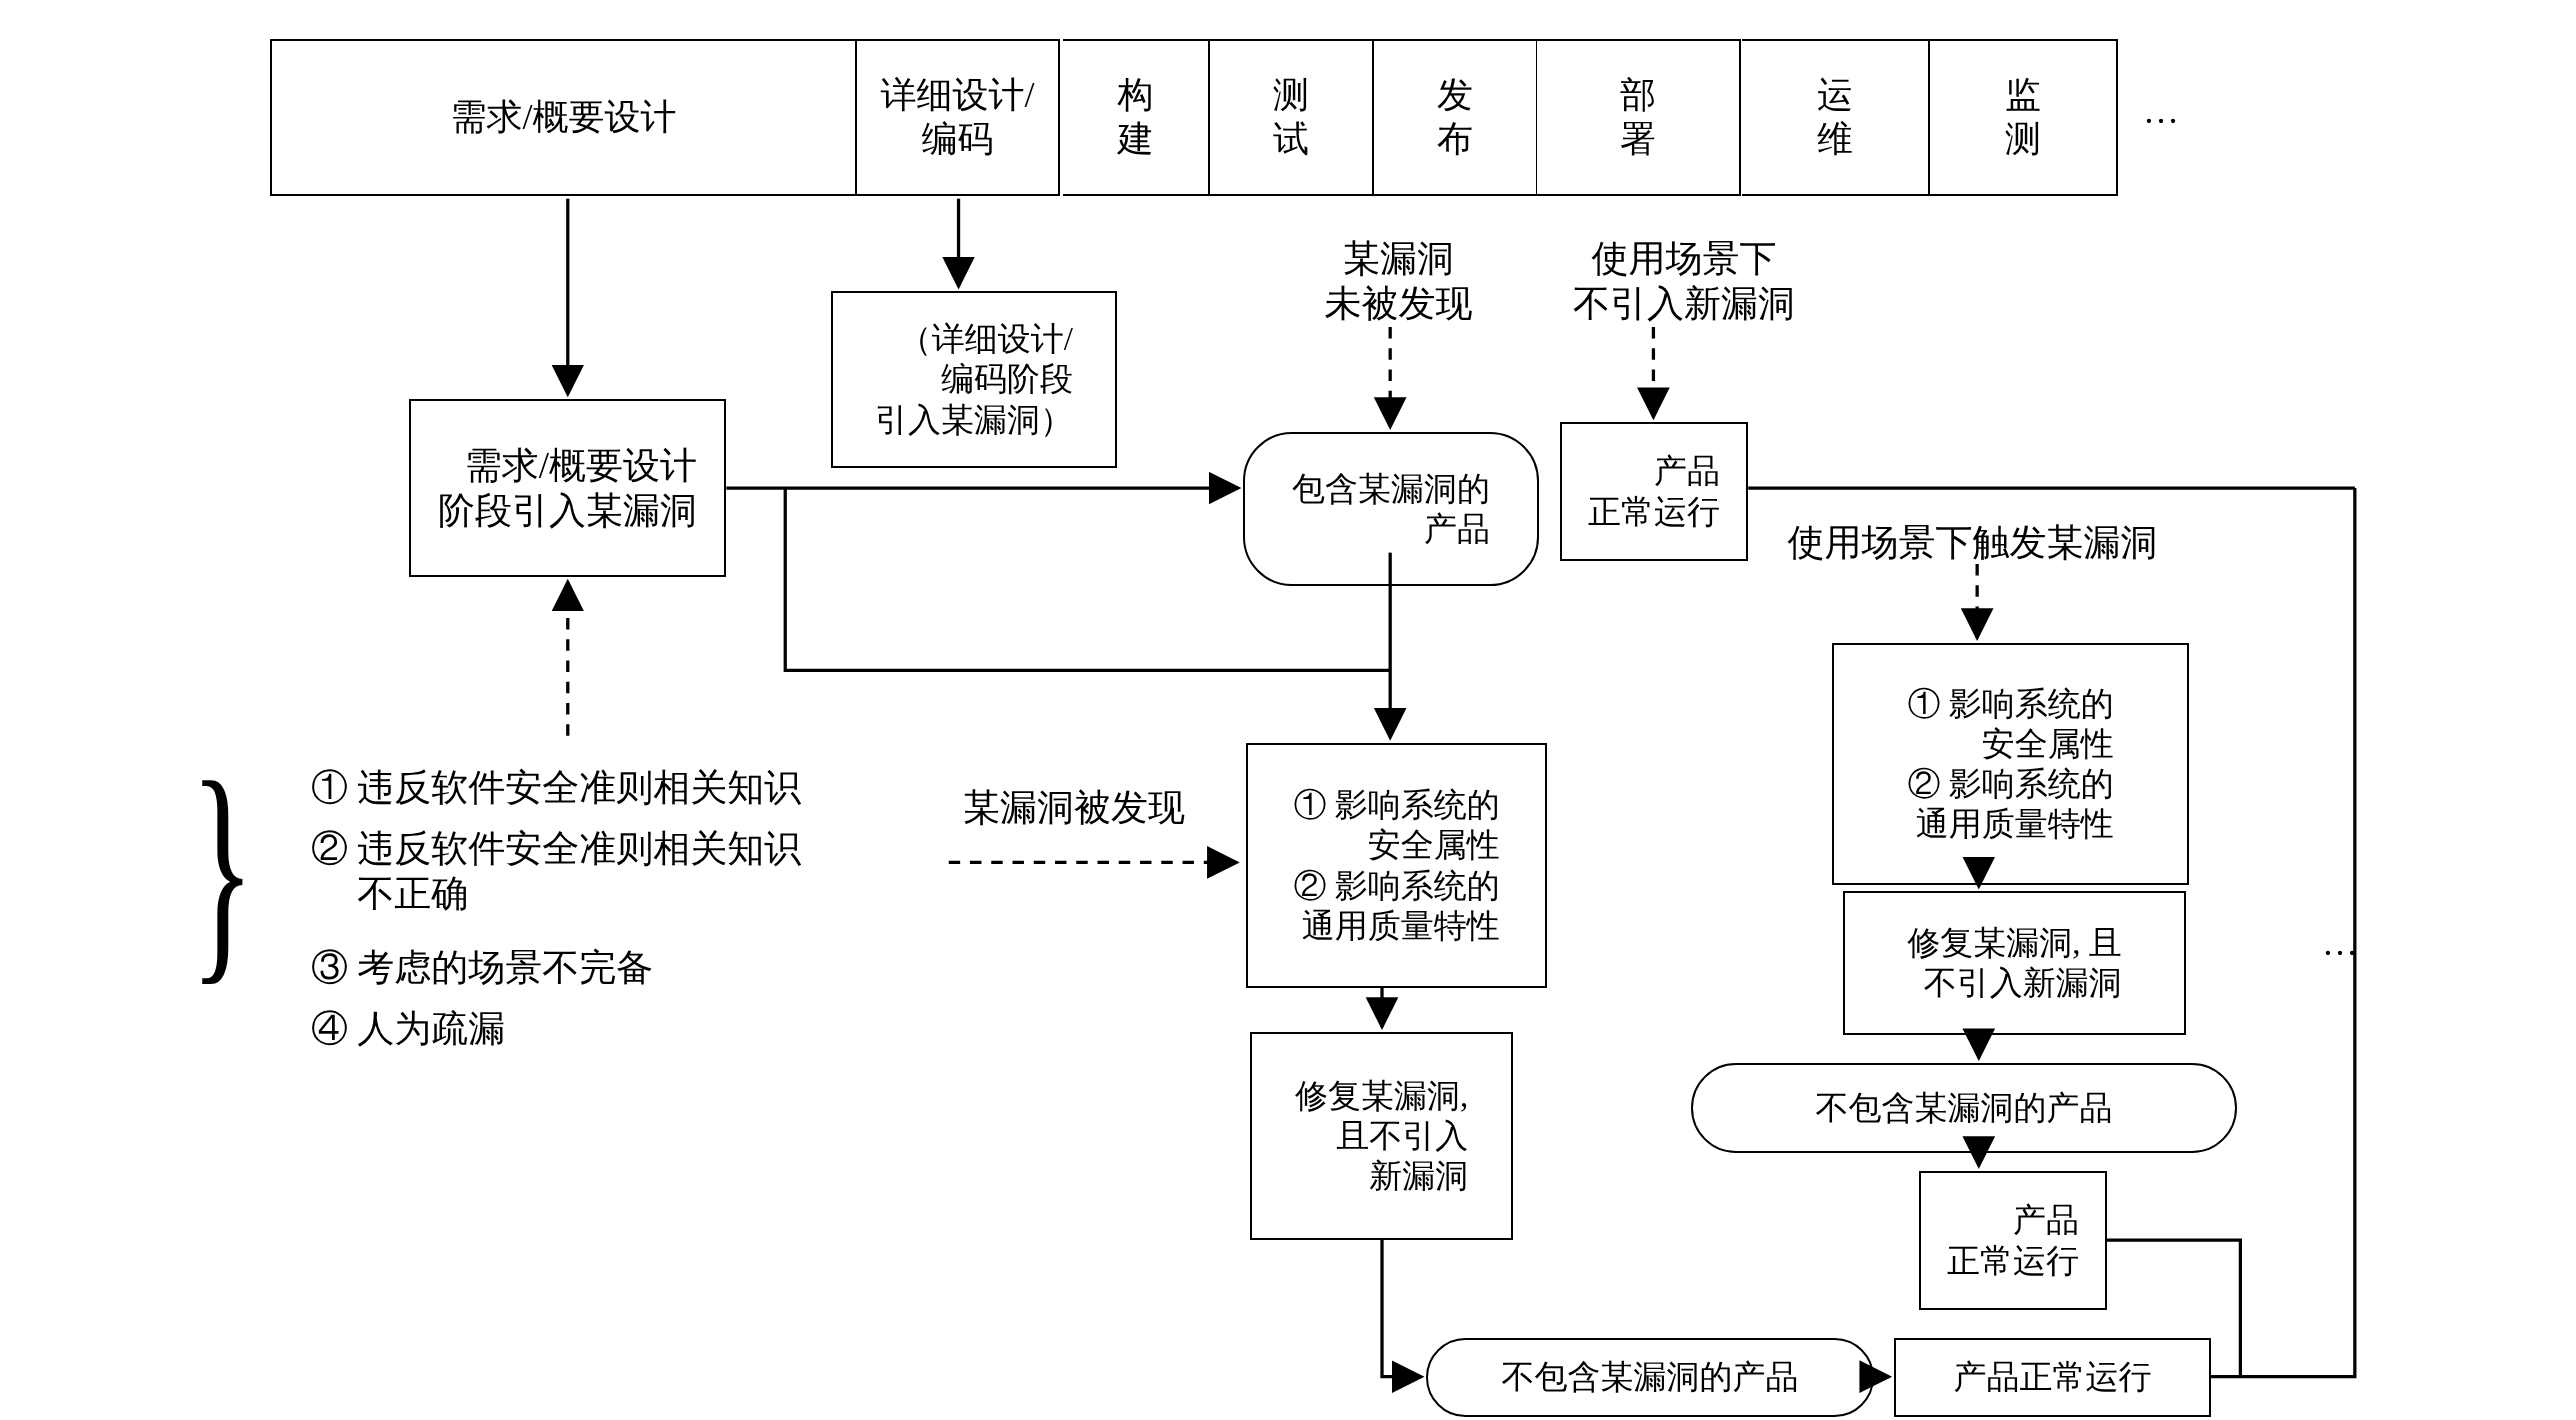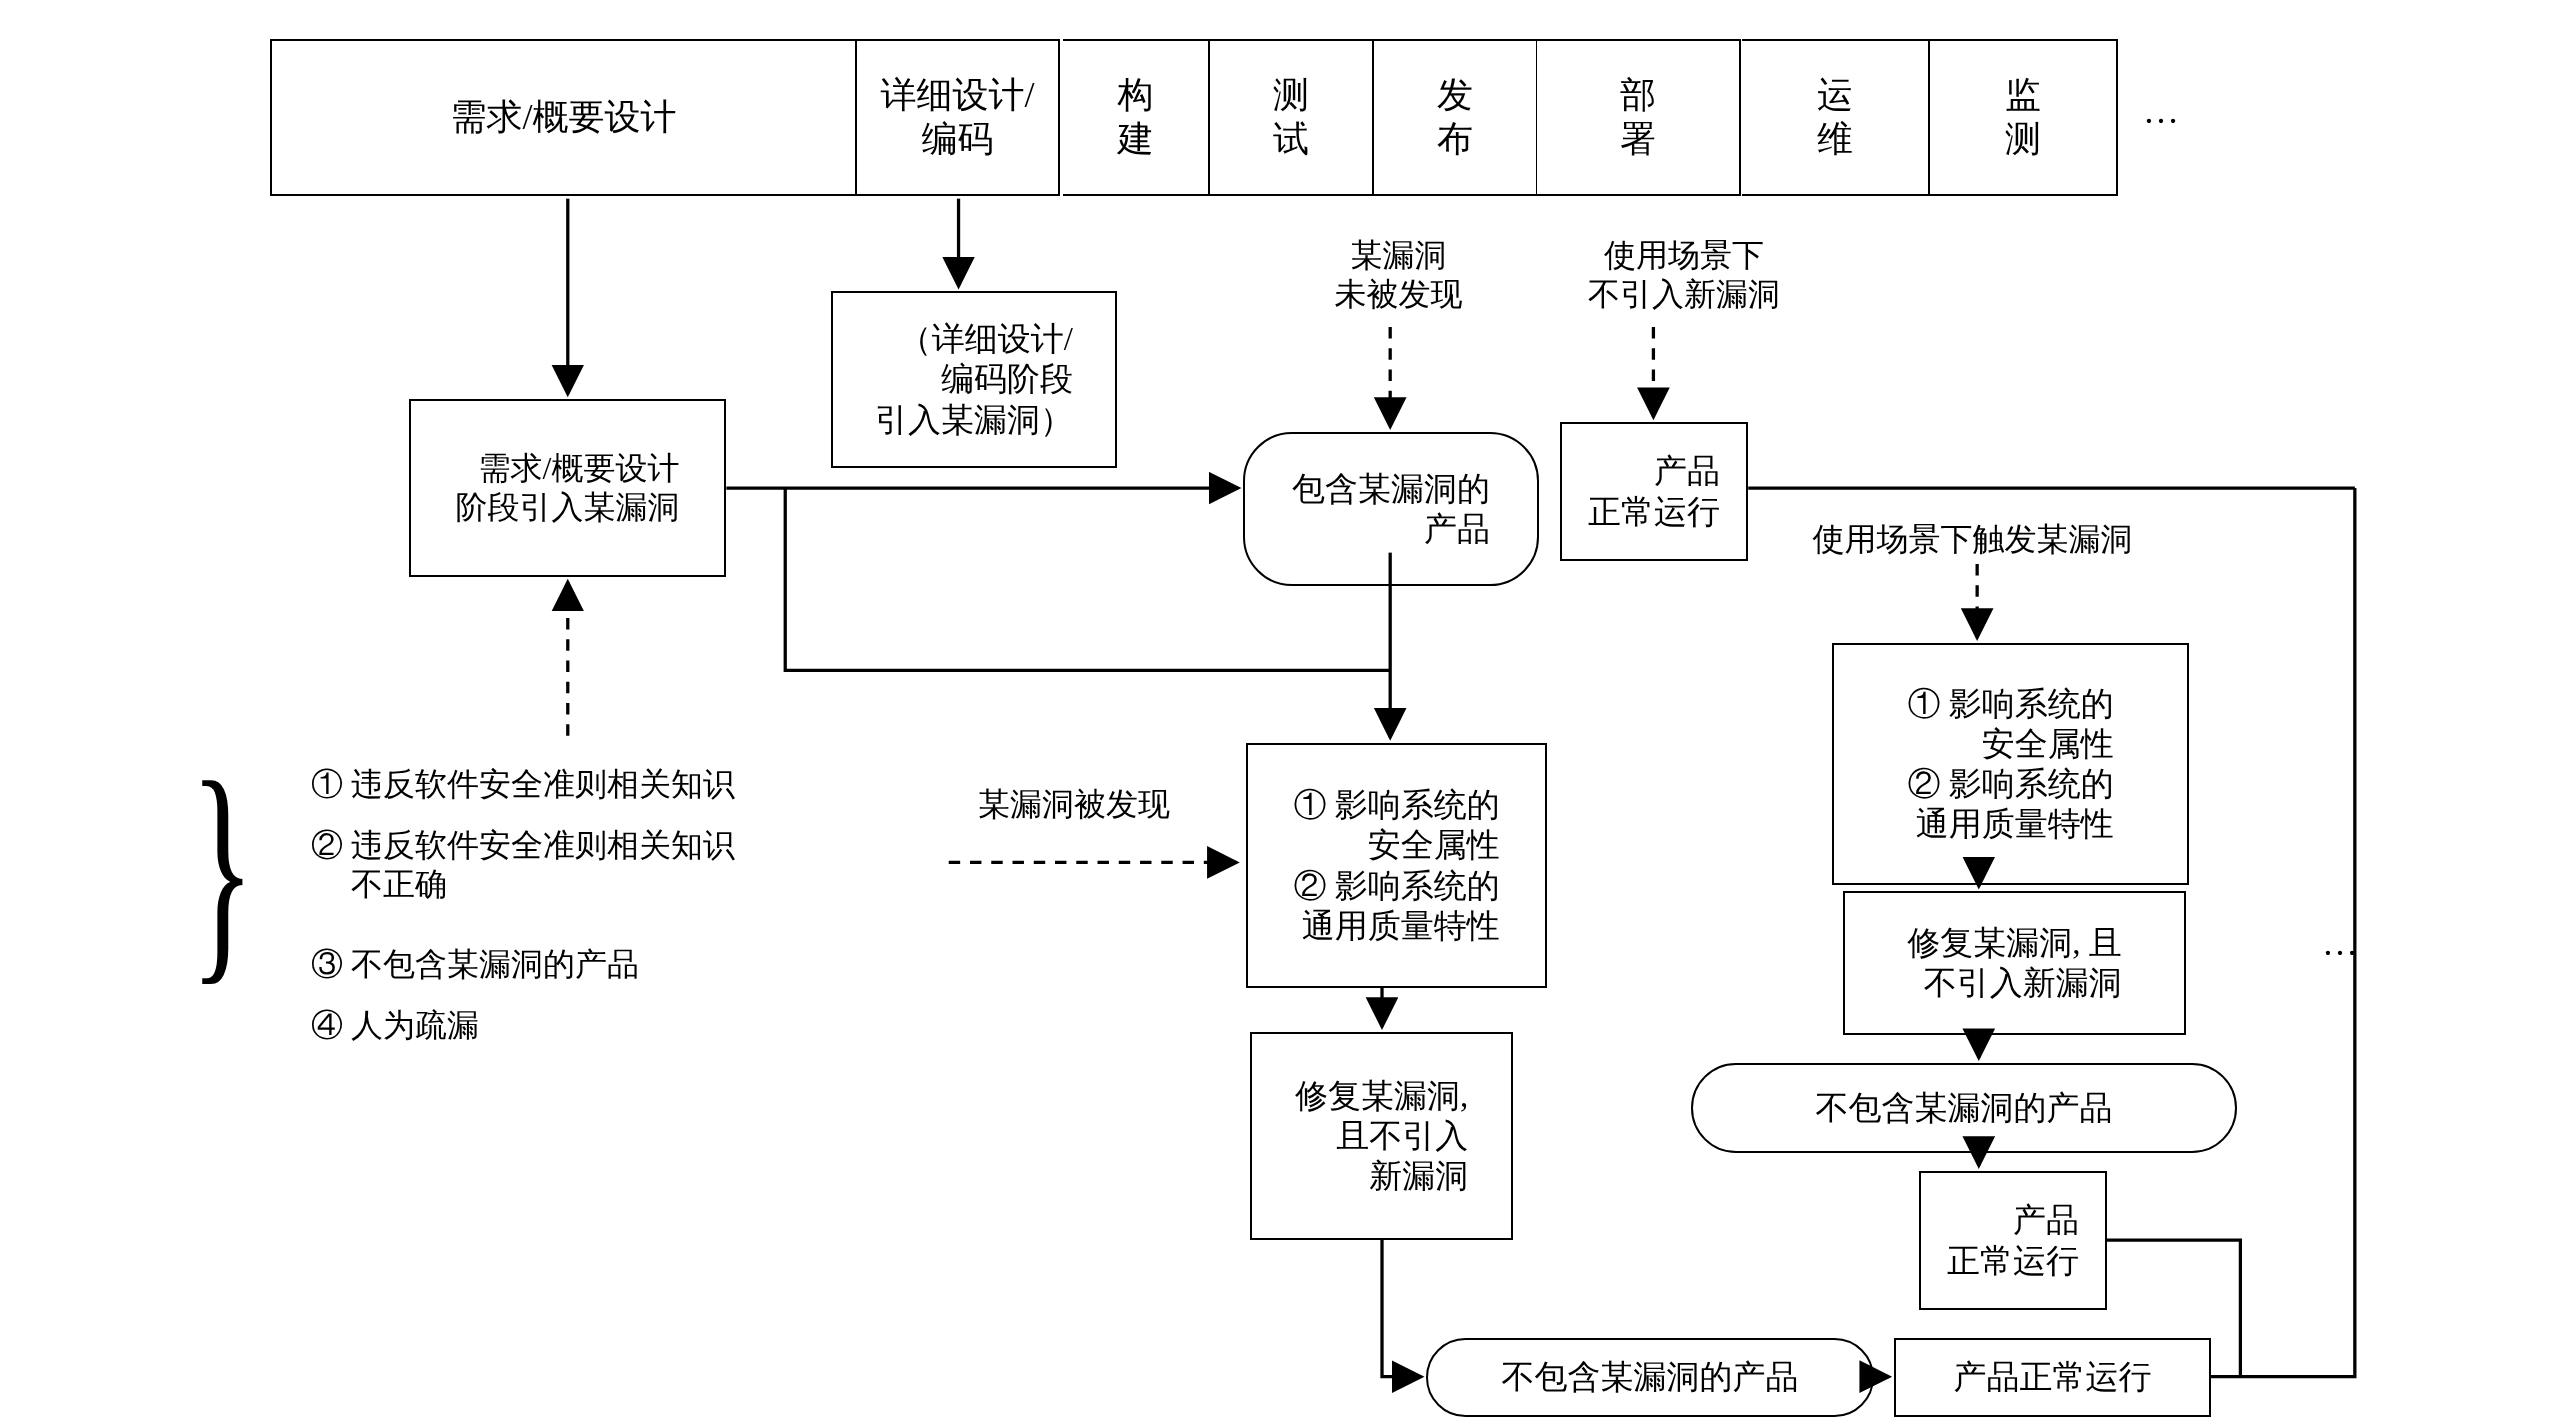--- a/index.html
+++ b/index.html
@@ -62,21 +62,21 @@
     border: 2.5px solid #000000;
     border-left-width: 0;
     background: #ffffff;
     white-space: pre-line;
     line-height: 1.2;
   }
   .phase.first {
     border-left-width: 2.5px;
   }
   .f40 { font-size: 33px; }
-  .f42 { font-size: 32px; }
+  .f42 { font-size: 37px; }
   .f44 { font-size: 36px; }
   .ellipsis {
     position: absolute;
     font-size: 36px;
     letter-spacing: 3.3px;
   }
   .brace {
     position: absolute;
     font-size: 245px;
     line-height: 1;
@@ -156,21 +156,21 @@
 
   <div class="label f42" style="left:947px; top:785px; width:254px;">某漏洞被发现</div>
 
   <div class="ellipsis" style="left:2322px; top:922px;">…</div>
 
   <div class="brace" style="left:190px; top:746px;">}</div>
 
   <div class="label left f42" style="left:311px; top:765px; width:736px;">① 违反软件安全准则相关知识</div>
   <div class="label left f42" style="left:311px; top:826px; width:785px;">② 违反软件安全准则相关知识
 　 不正确</div>
-  <div class="label left f42" style="left:311px; top:945px; width:736px;">③ 不包含某漏洞的产品</div>
+  <div class="label left f42" style="left:311px; top:945px; width:736px;">③ 考虑的场景不完备</div>
   <div class="label left f42" style="left:311px; top:1006px; width:736px;">④ 人为疏漏</div>
 
   <svg class="layer" viewBox="0 0 3150 1737">
     <defs>
       <marker id="arrow" markerWidth="12" markerHeight="12" refX="9" refY="5" orient="auto" markerUnits="strokeWidth">
         <path d="M0,0 L10,5 L0,10 z" fill="#000"></path>
       </marker>
     </defs>
     <g stroke="#000" stroke-width="4" fill="none" marker-end="url(#arrow)">
 

